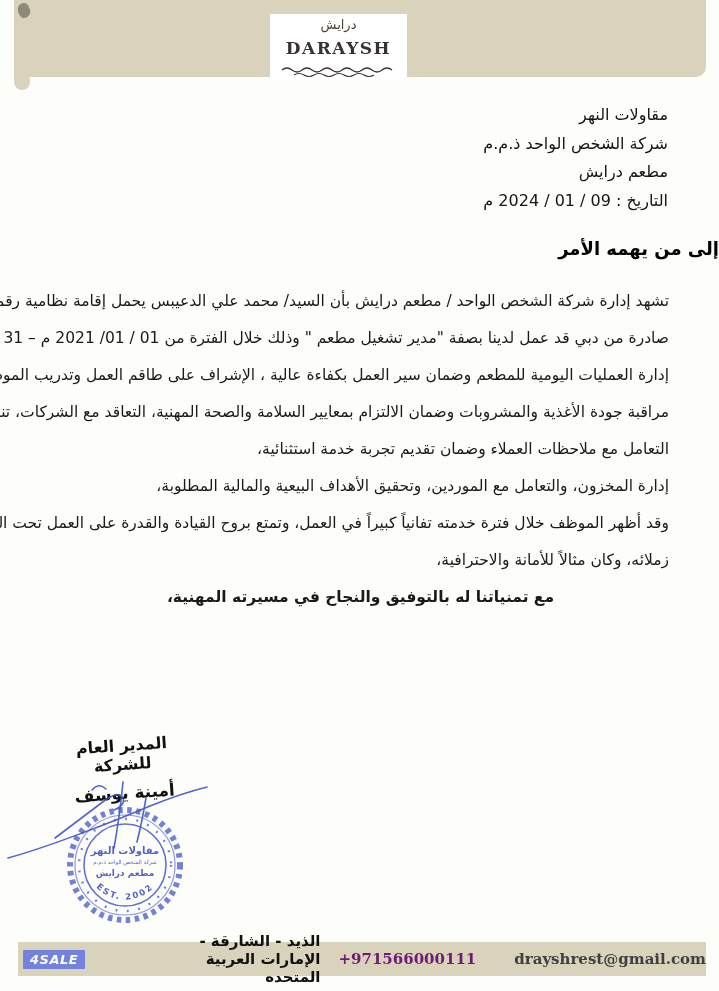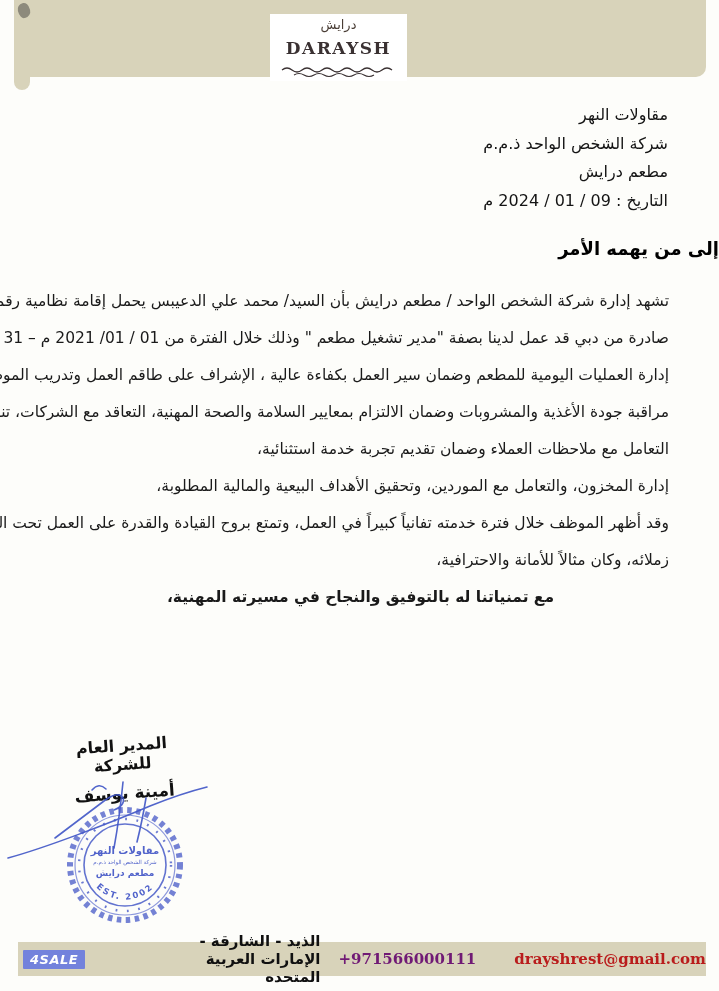--- a/index.html
+++ b/index.html
@@ -50,21 +50,21 @@
     position:absolute;left:18px;top:942px;width:688px;height:34px;background:#d8d3ba;
     display:flex;align-items:center;direction:ltr;
   }
   .badge-4sale{
     margin-left:5px;background:#7382dc;color:#ffffff;font-style:italic;font-weight:bold;
     font-size:13px;padding:2px 7px;border-radius:1px;letter-spacing:.5px;
     font-family:"DejaVu Sans",sans-serif;
   }
   .footer-address{margin-left:105px;direction:rtl;font-size:15px;font-weight:600;color:#101010;}
   .footer-phone{margin-left:18px;font-family:"DejaVu Serif","Liberation Serif",serif;font-weight:bold;font-size:15px;color:#701a75;}
-  .footer-email{margin-left:38px;font-family:"DejaVu Serif","Liberation Serif",serif;font-weight:bold;font-size:15px;color:#b91c1c;}
+  .footer-email{margin-left:38px;font-family:"DejaVu Serif","Liberation Serif",serif;font-weight:bold;font-size:15px;color:#404040;}
 </style>
 </head>
 <body>
 
 <div class="page">
 
   <div class="band-tab"></div>
   <div class="header-band"></div>
   <div class="pin-dot"></div>
 

